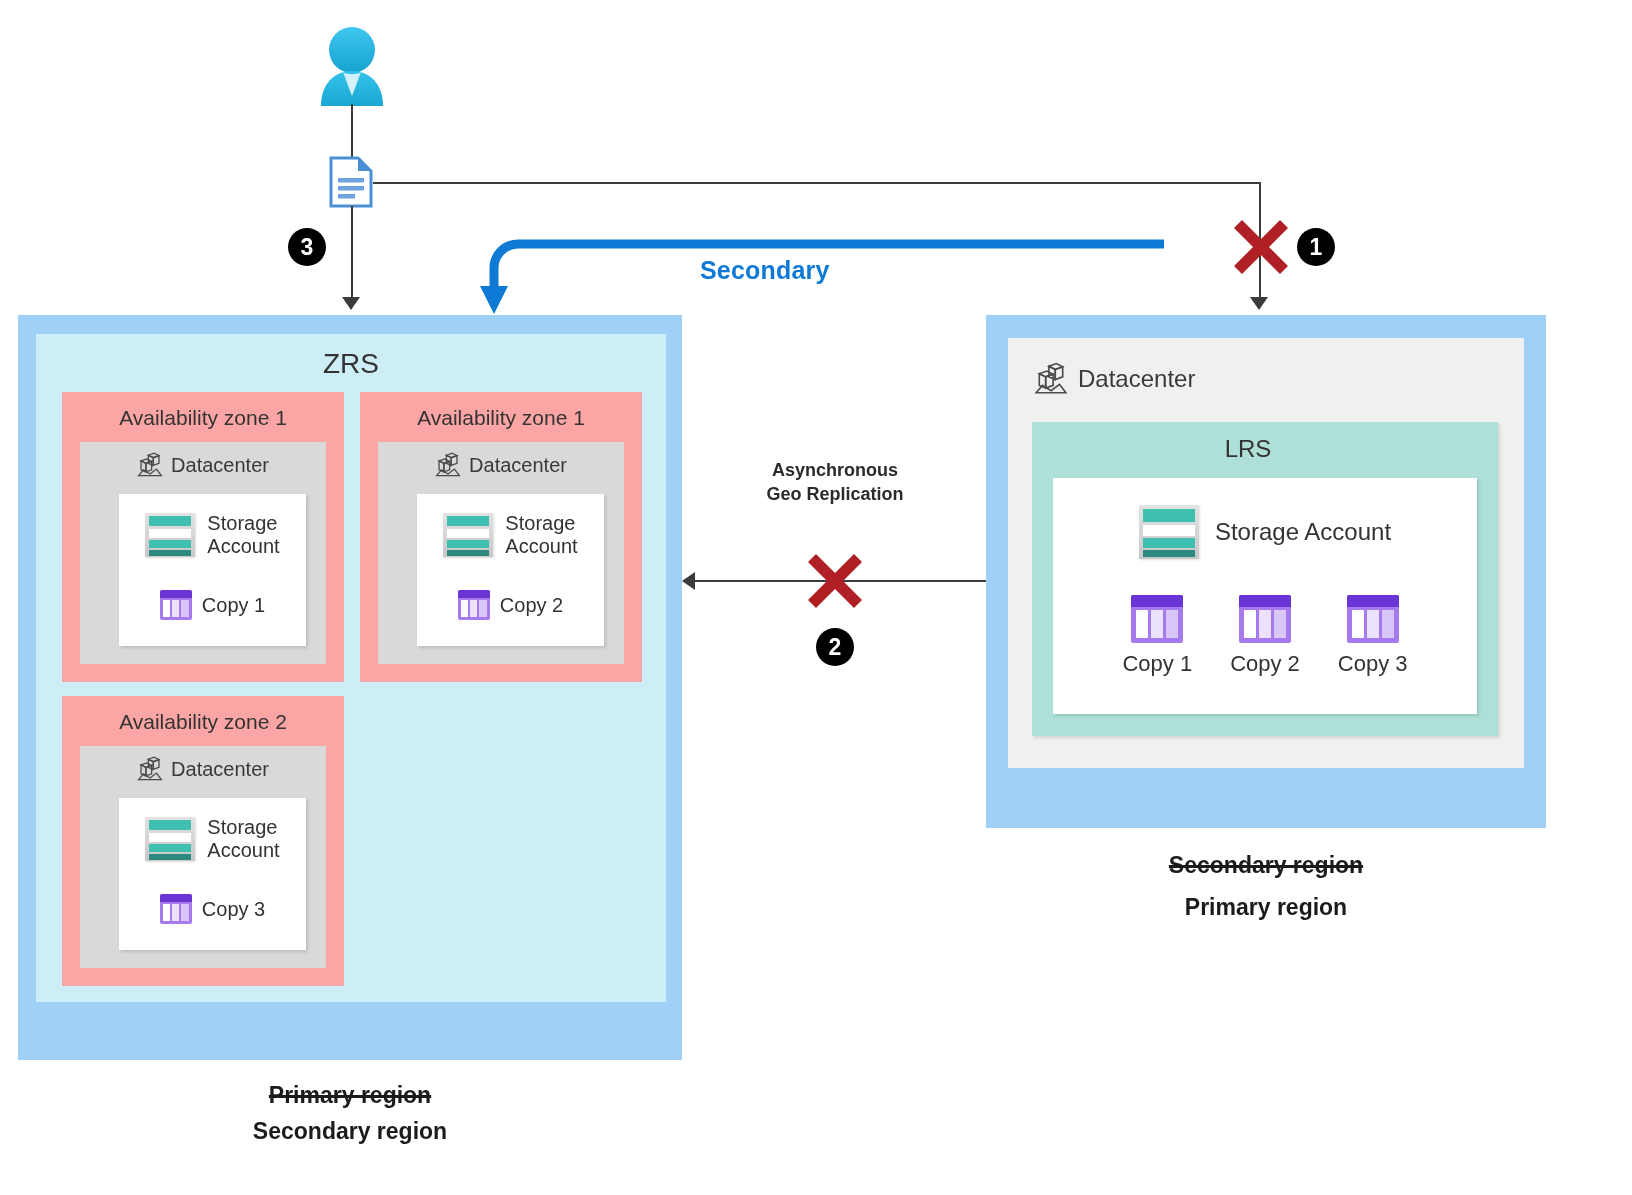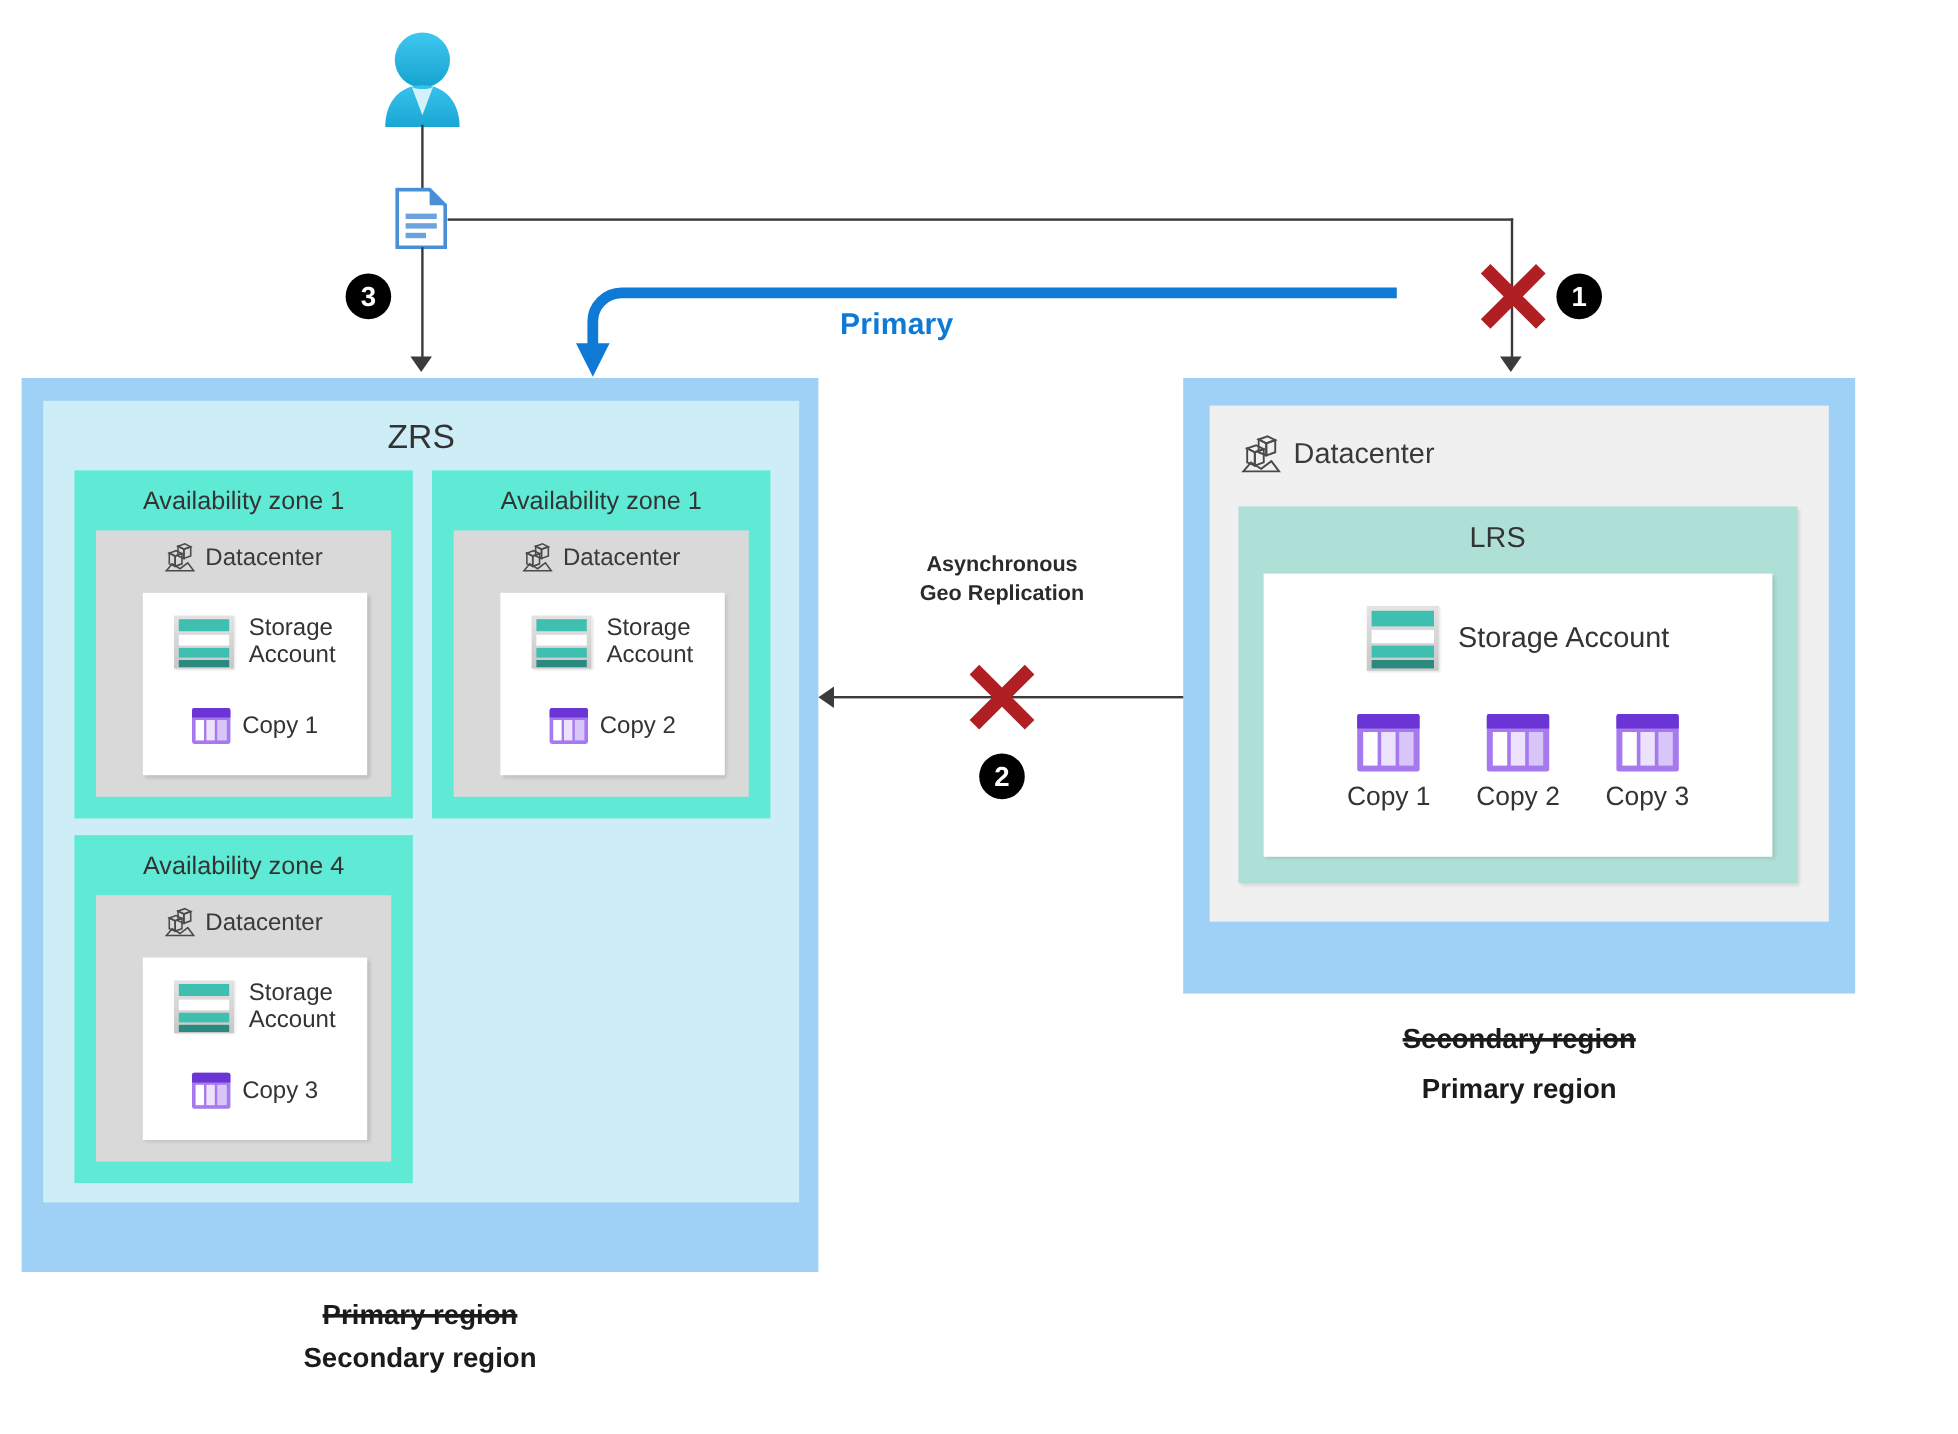--- a/index.html
+++ b/index.html
@@ -33,21 +33,21 @@
   .zrs-title {
     position: absolute;
     left: 36px; top: 348px; width: 630px;
     text-align: center;
     font-size: 28px; color: #333;
   }
 
   
   .az-card {
     position: absolute;
-    background: #5eead4;
+    background: #fca5a5;
   }
   #az1 { left: 62px; top: 392px; width: 282px; height: 290px; }
   #az2 { left: 360px; top: 392px; width: 282px; height: 290px; }
   #az3 { left: 62px; top: 696px; width: 282px; height: 290px; }
 
   .az-title {
     position: absolute; left: 0; right: 0; top: 14px;
     text-align: center; font-size: 21px; color: #333;
   }
 
@@ -284,21 +284,21 @@
     </svg>
   </div>
   <div class="badge" style="left:1297px; top:228px;">1</div>
 
   <div id="failback-path">
     <svg width="690" height="90" viewBox="0 0 690 90" xmlns="http://www.w3.org/2000/svg">
       <path d="M684 14 H38 A24 24 0 0 0 14 38 V58" fill="none" stroke="#0f7ad6" stroke-width="9" stroke-linecap="butt"></path>
       <path d="M0 56 H28 L14 84 Z" fill="#0f7ad6"></path>
     </svg>
   </div>
-  <div id="failback-label">Primary</div>
+  <div id="failback-label">Secondary</div>
 
   <div class="region-box" id="zrs-region"></div>
   <div id="zrs-inner"></div>
   <div class="zrs-title">ZRS</div>
 
   <div class="az-card" id="az1">
     <div class="az-title">Availability zone 1</div>
     <div class="dc-panel">
       <div class="dc-head">
         <span class="dc-icon">
@@ -381,21 +381,21 @@
                 <span class="c3"></span>
               </span>
           </span>
           <span class="copy-label">Copy 2</span>
         </div>
       </div>
     </div>
   </div>
 
   <div class="az-card" id="az3">
-    <div class="az-title">Availability zone 4</div>
+    <div class="az-title">Availability zone 2</div>
     <div class="dc-panel">
       <div class="dc-head">
         <span class="dc-icon">
           <svg width="26" height="26" viewBox="0 0 32 32" xmlns="http://www.w3.org/2000/svg" fill="none" stroke="#4a4a4a" stroke-width="1.6">
             <path d="M14 4 L21 1.5 L27 4.5 L20 7 Z"></path>
             <path d="M14 4 V14 L20 16.5 V7 Z"></path>
             <path d="M20 7 L27 4.5 V14 L20 16.5 Z"></path>
             <path d="M5 11 L12 8.5 L18 11.5 L11 14 Z"></path>
             <path d="M5 11 V22 L11 24.5 V14 Z"></path>
             <path d="M11 14 L18 11.5 V22 L11 24.5 Z"></path>

